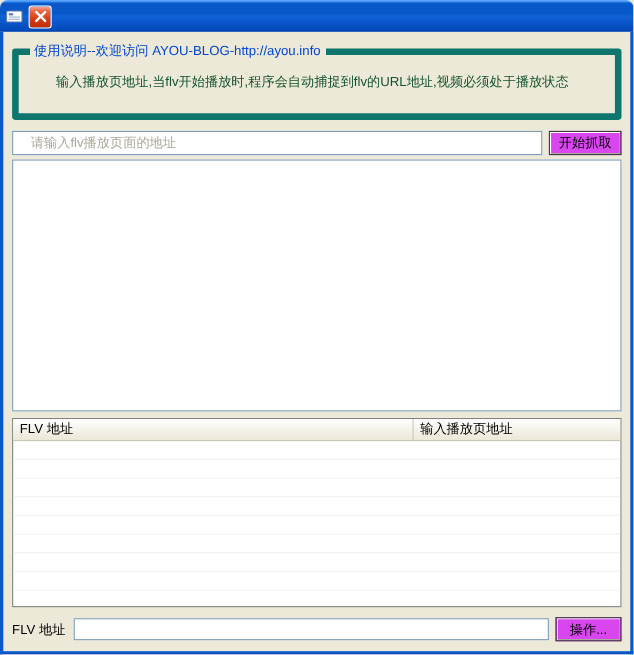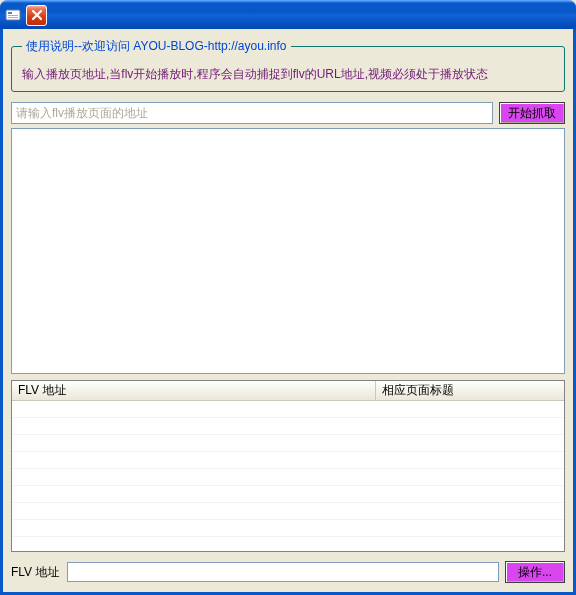--- a/index.html
+++ b/index.html
@@ -48,45 +48,46 @@
   background: #ece9d8;
   border-left: 3px solid #0858c9;
   border-right: 3px solid #0858c9;
   border-bottom: 3px solid #0858c9;
   height: 566px;
   padding: 9px 8px 8px 8px;
   display: flex;
   flex-direction: column;
 }
 fieldset.group {
-  border: 1px solid #0f766e;
+  border: 6px solid #0f766e;
   border-radius: 3px;
-  padding: 10px 10px 8px 10px;
+  padding: 10px 10px 20px 10px;
   margin-bottom: 10px;
 }
 fieldset.group legend {
   padding: 0 4px;
   color: #0046d5;
   font-size: 12px;
 }
 .instr-text {
-  color: #701a75;
+  color: #14532d;
   line-height: 18px;
+  margin-left: 24px;
 }
 .url-row {
   display: flex;
   gap: 6px;
   margin-bottom: 4px;
 }
 .url-input {
   flex: 1;
   height: 22px;
   border: 1px solid #7f9db9;
   background: #fff;
-  padding: 2px 4px;
+  padding: 2px 16px;
   font-family: inherit;
   font-size: 12px;
 }
 .url-input::placeholder { color: #aca899; }
 .btn {
   height: 22px;
   min-width: 60px;
   background: #d946ef;
   border: 1px solid #404040;
   box-shadow: inset 1px 1px 0 #fff, inset -1px -1px 0 #aca899;
@@ -180,21 +181,21 @@
   <div class="url-row">
     <input type="text" class="url-input" placeholder="请输入flv播放页面的地址" style="">
     <button class="btn">开始抓取</button>
   </div>
 
   <div class="content-area"></div>
 
   <div class="table-wrap">
     <div class="table-header">
       <div class="th">FLV 地址</div>
-      <div class="th">相应页面标题</div>
+      <div class="th">输入播放页地址</div>
     </div>
     <div class="table-rows">
       <div class="trow"></div>
       <div class="trow"></div>
       <div class="trow"></div>
       <div class="trow"></div>
       <div class="trow"></div>
       <div class="trow"></div>
       <div class="trow"></div>
       <div class="trow"></div>

